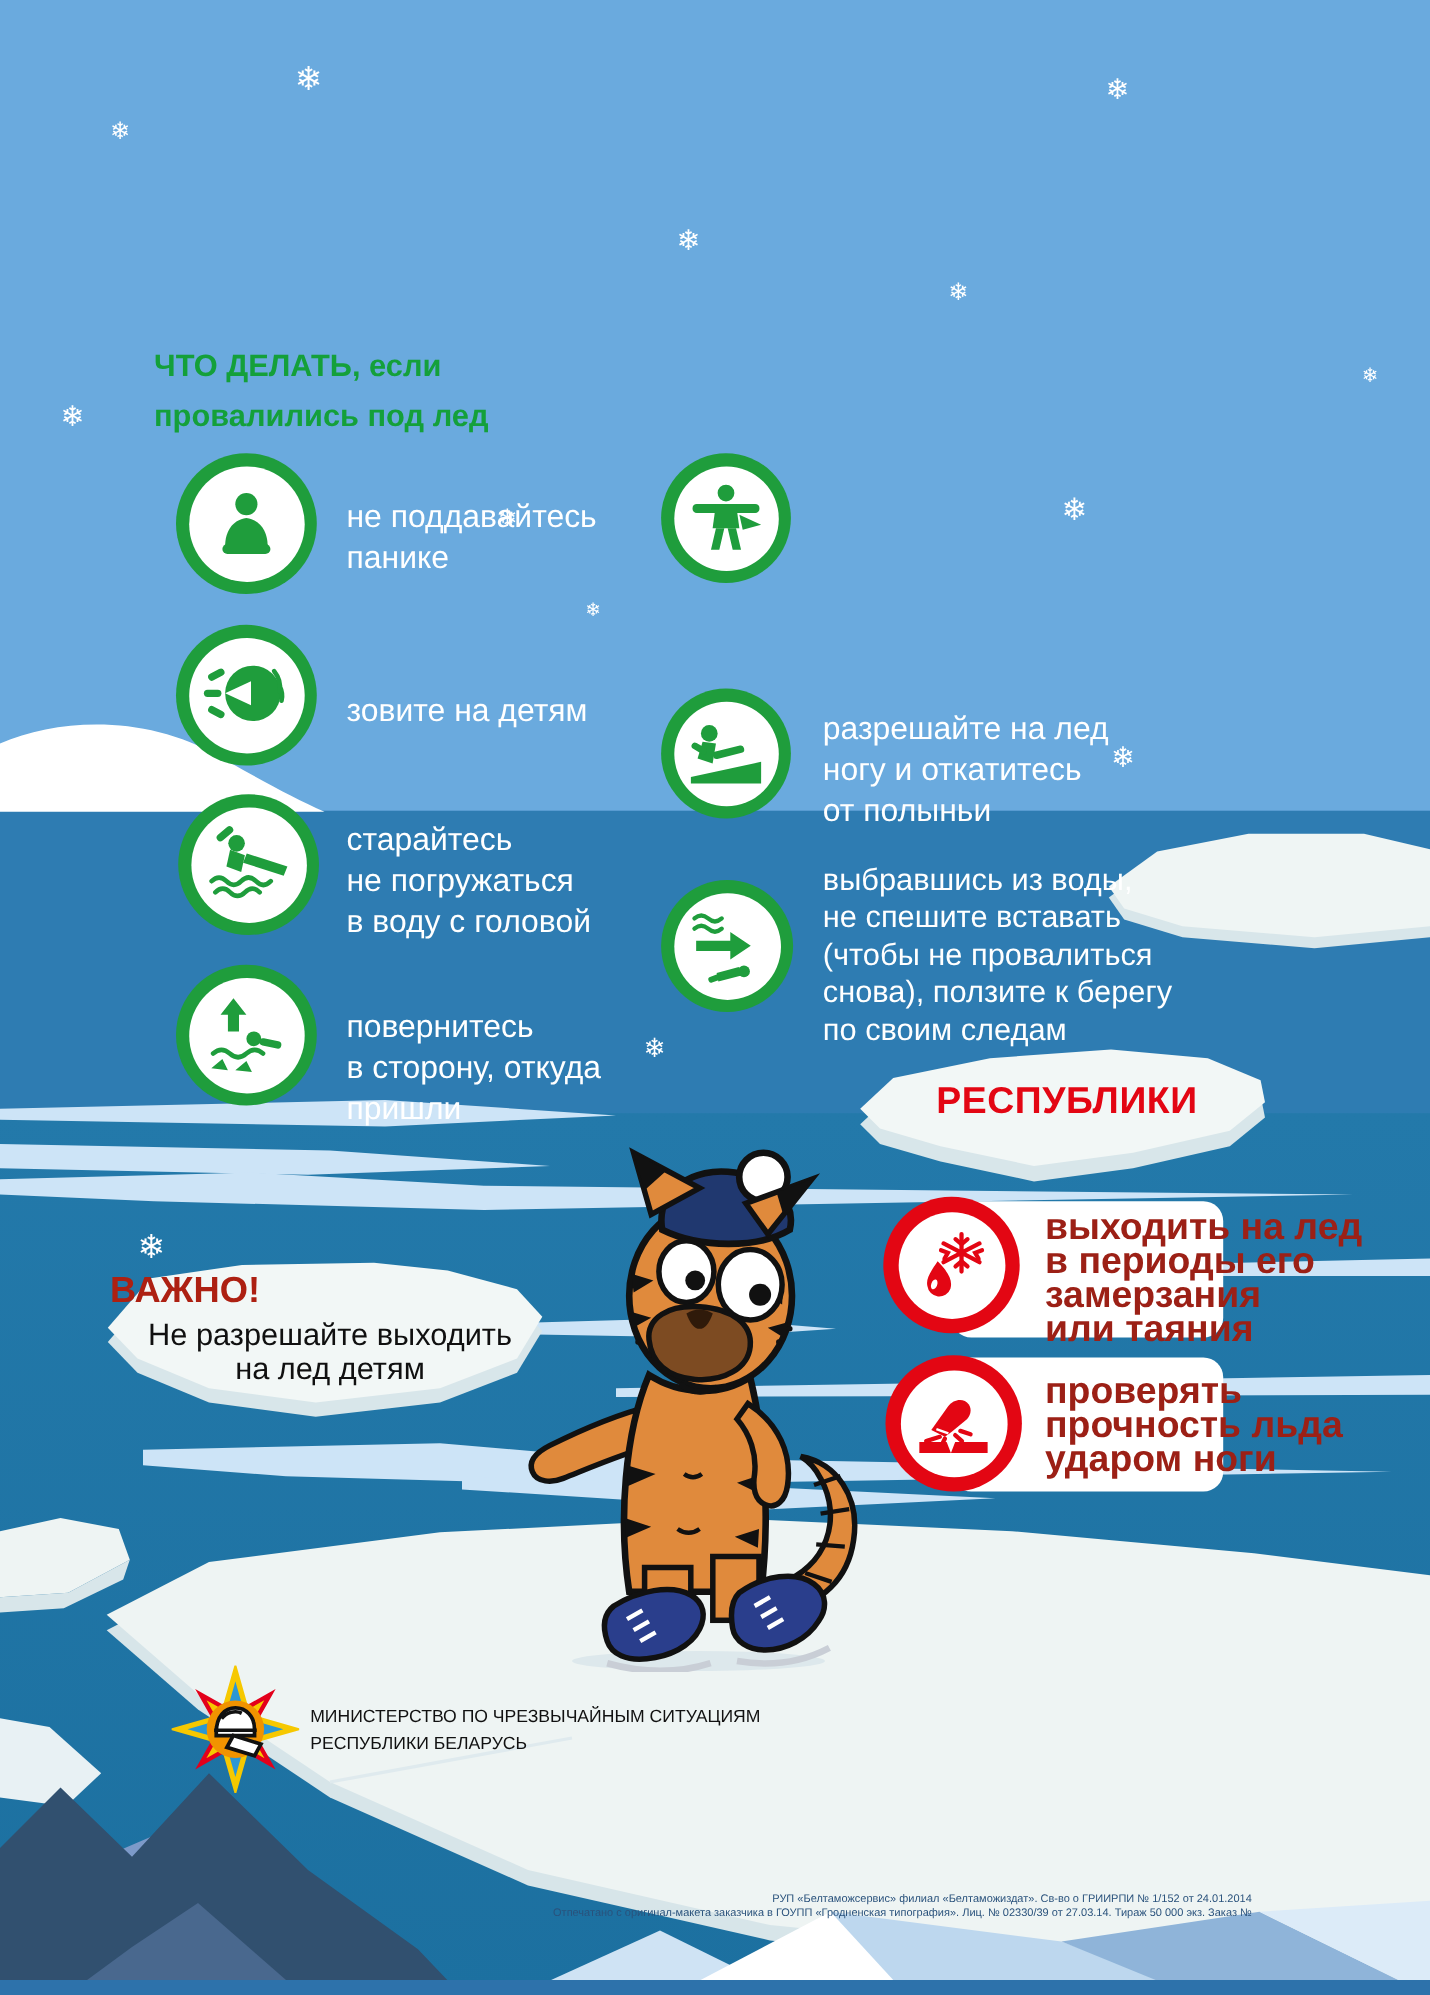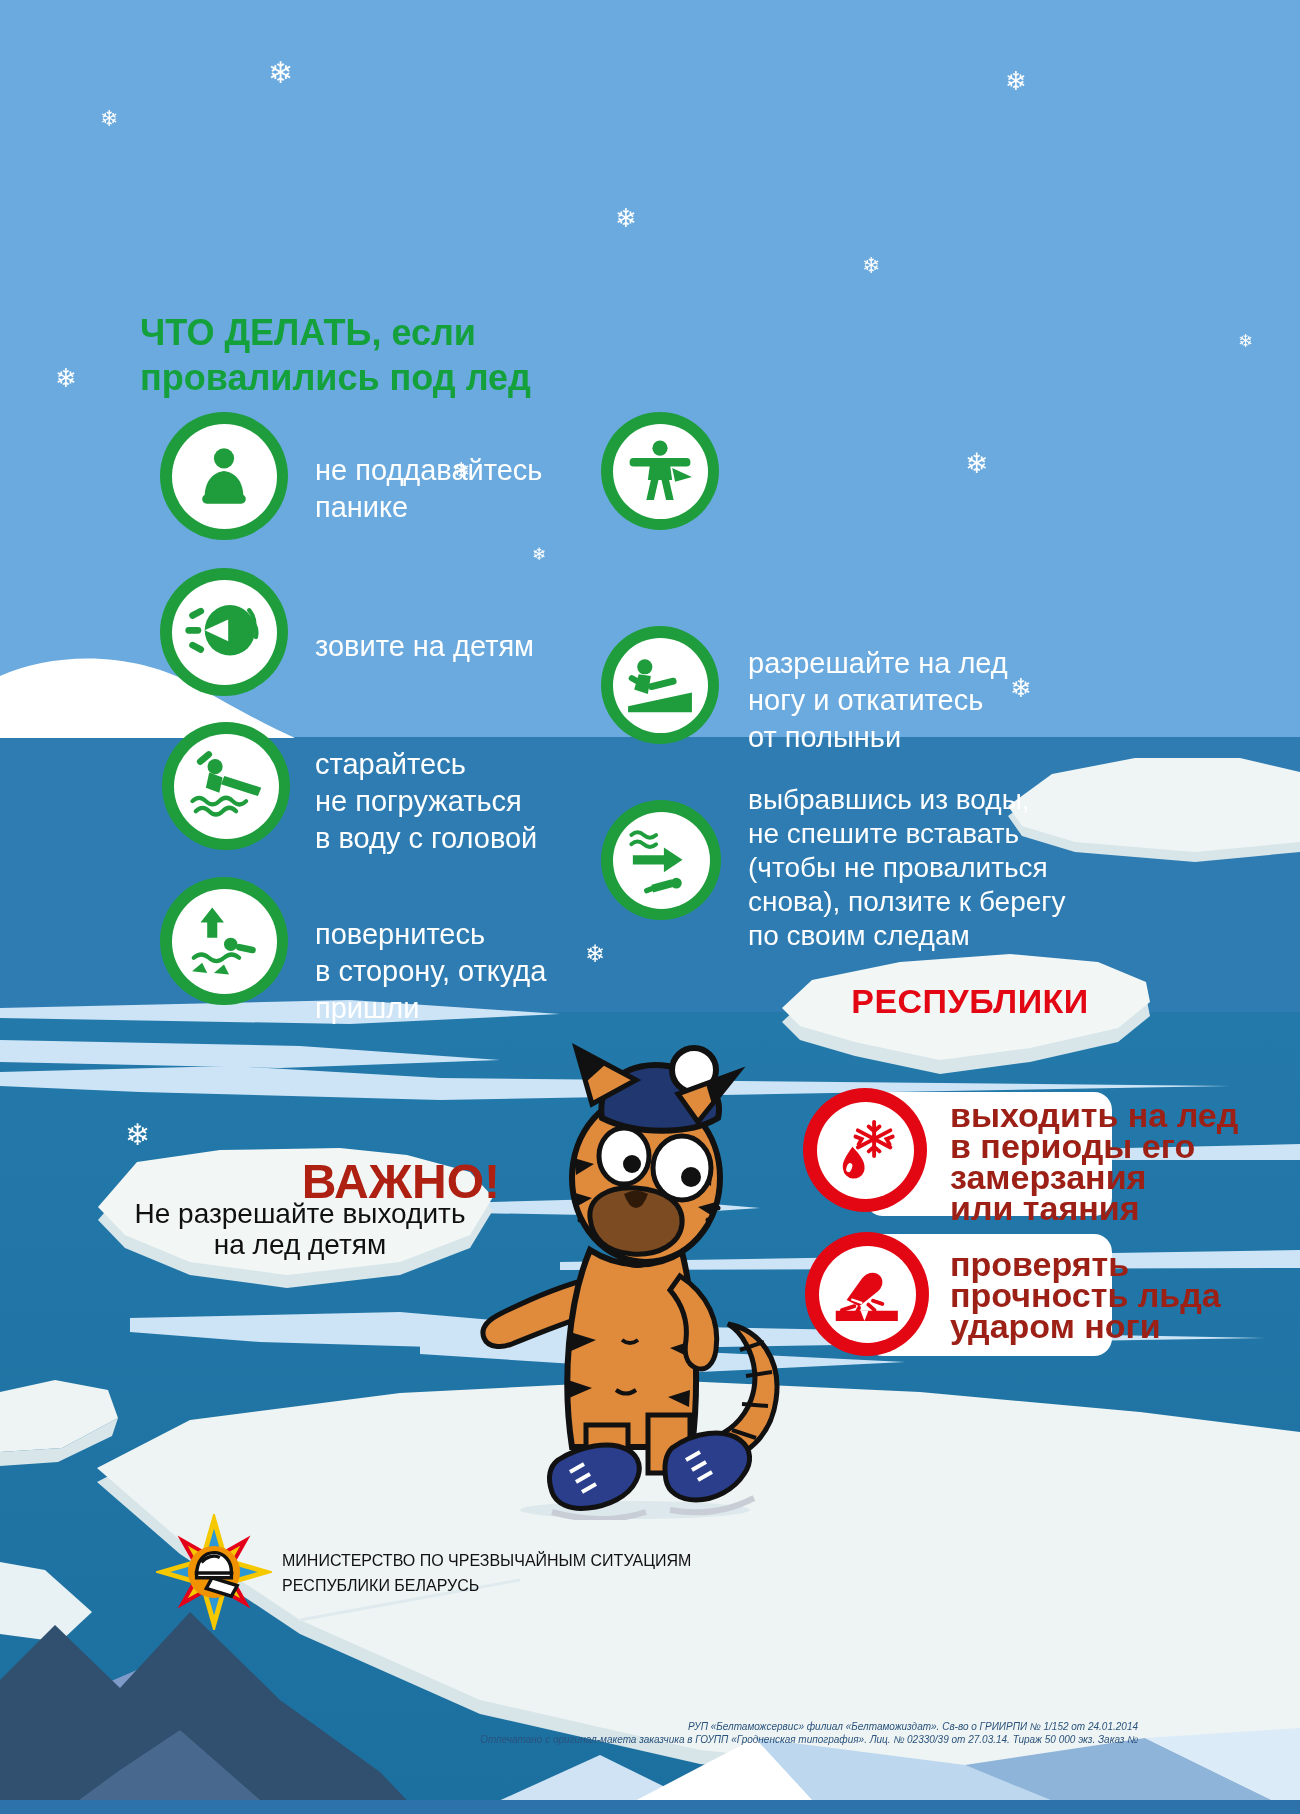--- a/index.html
+++ b/index.html
@@ -7,28 +7,28 @@
     --green:#1f9d3c; --heading-green:#14a03a; --red:#e30613;
     --dark-red-text:#9c2016; --important-red:#ad2012;
     --ice-white:#f0f6f5; --streak-blue:#cde4f7;
   }
   html,body{margin:0;padding:0;background:#444;}
   .poster{
     position:relative; width:1300px; height:1814px; overflow:hidden;
     background:var(--sky); font-family:"Liberation Sans", sans-serif;
   }
   .abs{position:absolute;}
-  .z1{z-index:1;} .z2{z-index:2;} .z3{z-index:3;font-style:italic;}
+  .z1{z-index:1;} .z2{z-index:2;} .z3{z-index:3;}
   .pre{white-space:pre-line;}
   .title{
     left:138px; top:112px; font-size:57px; line-height:71px; font-weight:bold;
     color:#ffffff; letter-spacing:-0.5px;
   }
   .green-heading{
-    left:140px; top:310px; font-size:36px; line-height:45px; font-weight:bold;
+    left:140px; top:310px; font-size:28px; line-height:45px; font-weight:bold;
     color:var(--heading-green);
   }
   .label{color:#ffffff; font-size:29px; line-height:37px;}
   .label.tight{font-size:28px; line-height:34px;}
   .gcircle{
     border-radius:50%; background:var(--green);
     display:flex; align-items:center; justify-content:center;
   }
   .gcircle .inner{
     width:calc(100% - 23px); height:calc(100% - 23px);
@@ -42,21 +42,21 @@
   .pr{fill:var(--red);}
   .sg{stroke:var(--green); fill:none; stroke-width:5; stroke-linecap:round;}
   .sr{stroke:var(--red); fill:none; stroke-width:5; stroke-linecap:round;}
   .white-strip{background:#ffffff; border-radius:18px;}
   .red-label{color:var(--dark-red-text); font-size:34px; line-height:31px; font-weight:bold;}
   .prohibited-heading{
     width:400px; text-align:center; font-size:34px; font-weight:bold;
     color:var(--red); letter-spacing:0.5px;
   }
   .important-heading{
-    width:400px; text-align:right; font-size:48px; font-weight:bold;
+    width:400px; text-align:left; font-size:33px; font-weight:bold;
     color:var(--important-red);
   }
   .important-text{
     width:400px; text-align:center; font-size:28px; line-height:31px; color:#101010;
   }
   .ministry-text{font-size:16px; line-height:25px; color:#111111;}
   .imprint{
     text-align:right; font-size:10px; line-height:13px; color:#2a527c;
   }
   .snowflake{color:#ffffff; line-height:1; user-select:none;}

